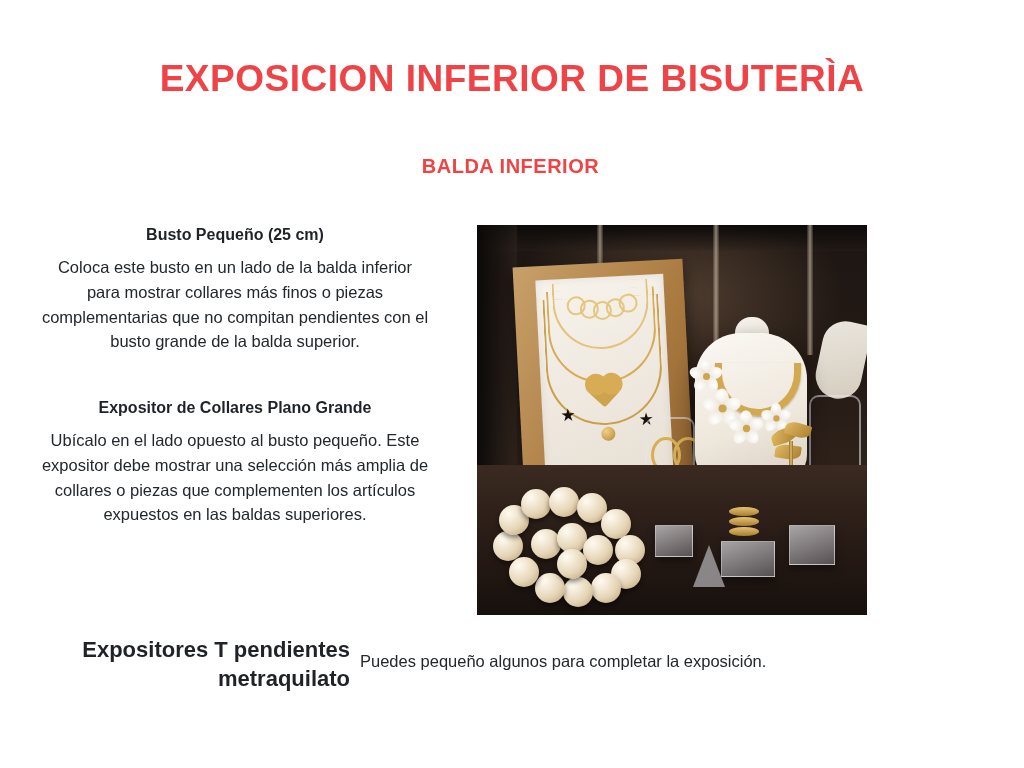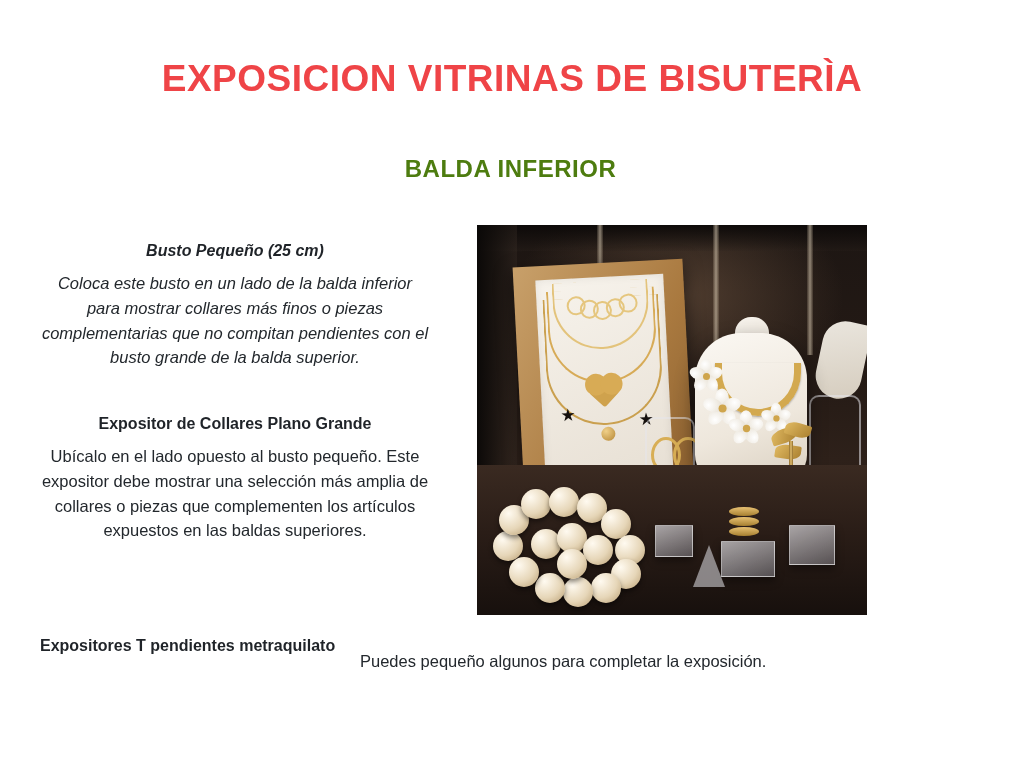--- a/index.html
+++ b/index.html
@@ -30,24 +30,24 @@
     letter-spacing: 0.5px;
     color: #ef4447;
     font-family: "Liberation Sans", sans-serif;
   }
   .subtitle {
     position: absolute;
     top: 155px;
     left: 0;
     width: 1021px;
     text-align: center;
-    font-size: 24px;
+    font-size: 20px;
     font-weight: bold;
     letter-spacing: 0.5px;
-    color: #4d7c0f;
+    color: #ef4444;
     font-family: "Liberation Sans", sans-serif;
   }
   .left-col {
     position: absolute;
     left: 40px;
     top: 225px;
     width: 390px;
   }
   .block {
     margin-bottom: 28px;
@@ -59,35 +59,35 @@
     color: #1f2328;
     margin-bottom: 10px;
     line-height: 1.25;
   }
   .block-body {
     text-align: center;
     font-size: 16.5px;
     color: #23282d;
     line-height: 1.5;
   }
-  .block-1 { margin-top: 16px; font-style: italic; }
+  .block-1 { margin-top: 0; }
   .block-2 { margin-top: 44px; }
 
   .bottom-row {
     position: absolute;
     left: 40px;
     top: 634px;
     width: 800px;
     display: flex;
     align-items: flex-start;
   }
   .bottom-head {
     width: 310px;
-    text-align: left;
-    font-size: 16px;
+    text-align: right;
+    font-size: 22px;
     font-weight: bold;
     color: #1f2328;
     line-height: 1.3;
     padding-top: 2px;
   }
   .bottom-body {
     flex: 1;
     font-size: 16.5px;
     color: #23282d;
     padding-left: 10px;
@@ -368,21 +368,21 @@
     border-radius: 24px 4px 24px 24px;
     transform: rotate(12deg);
     opacity: 0.95;
   }
 </style>
 </head>
 <body>
 
 <div class="slide">
 
-  <div class="title">EXPOSICION VITRINAS DE BISUTERÌA</div>
+  <div class="title">EXPOSICION INFERIOR DE BISUTERÌA</div>
   <div class="subtitle">BALDA INFERIOR</div>
 
   <div class="left-col">
 
     <div class="block block-1">
       <div class="block-head">Busto Pequeño (25 cm)</div>
       <div class="block-body">Coloca este busto en un lado de la balda inferior para mostrar collares más finos o piezas complementarias que no compitan pendientes con el busto grande de la balda superior.</div>
     </div>
 
     <div class="block block-2">

